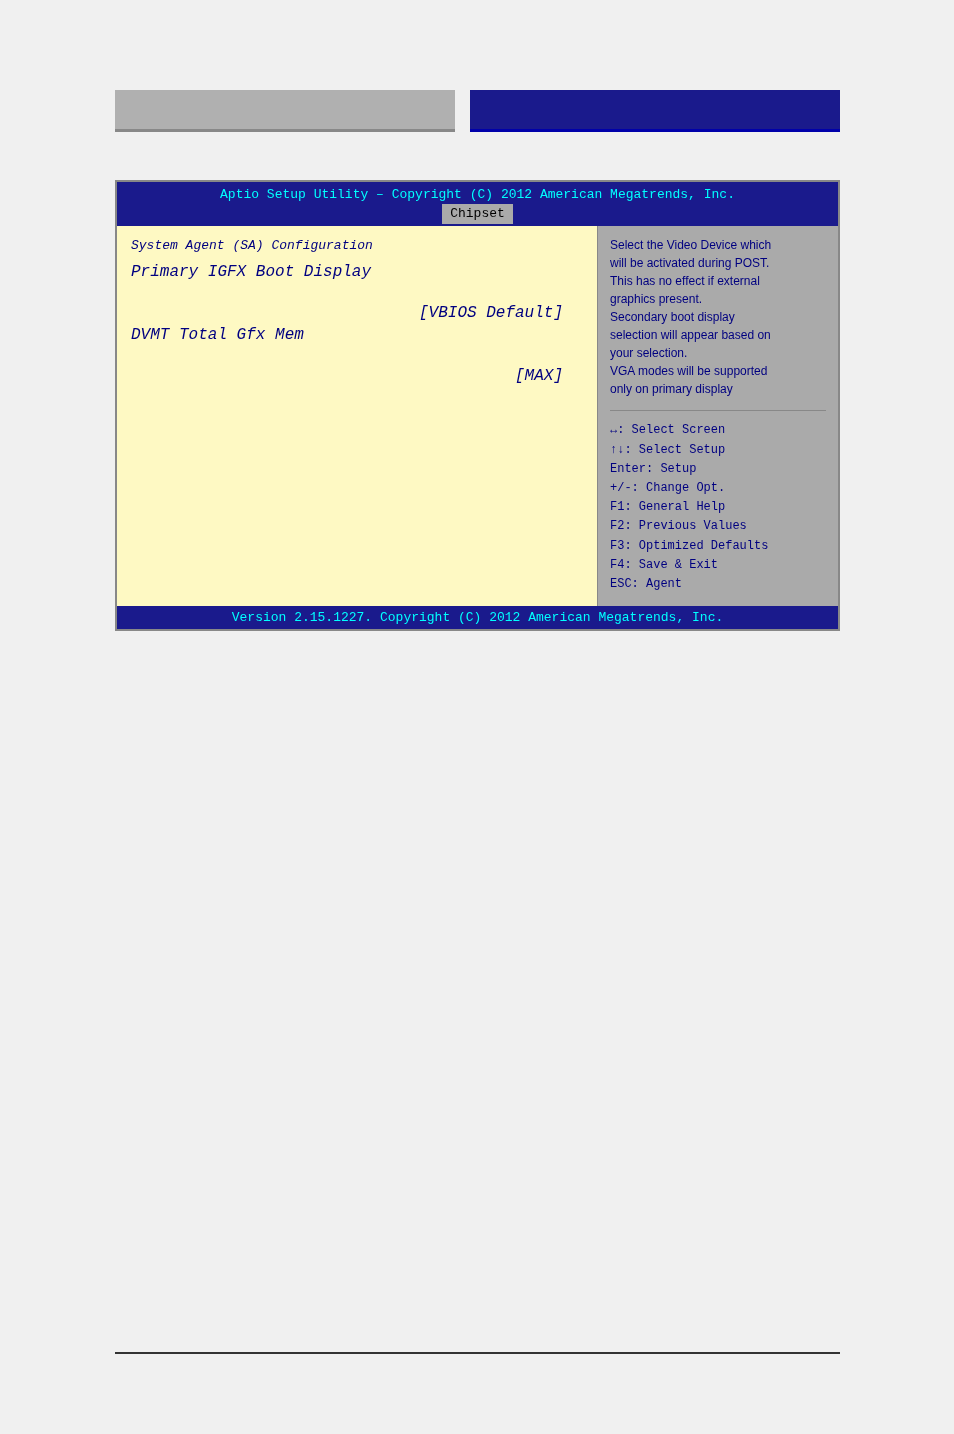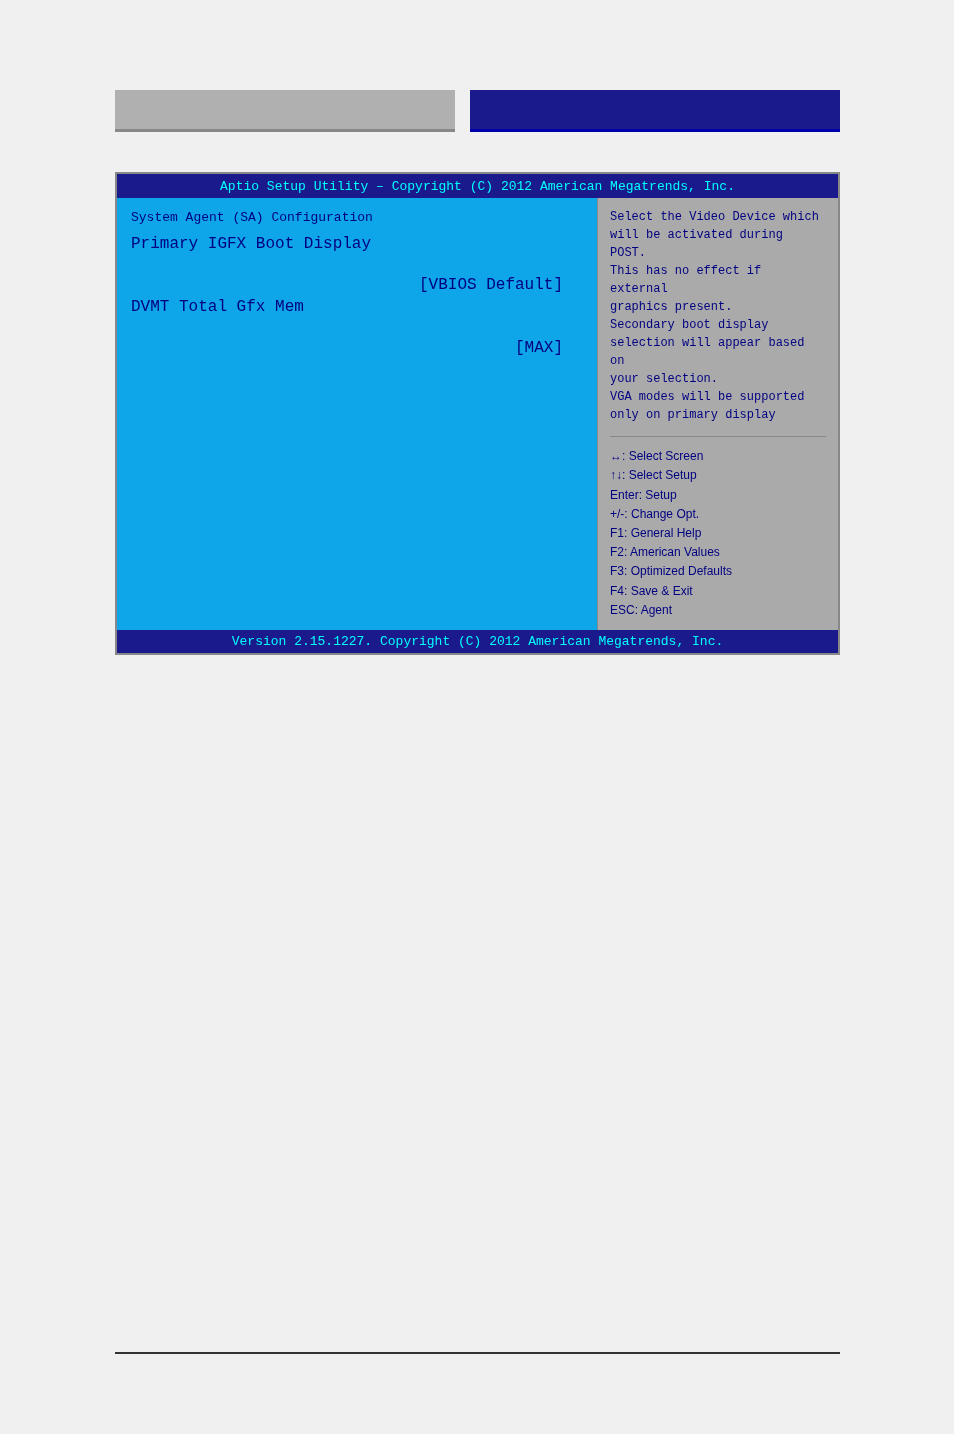--- a/index.html
+++ b/index.html
@@ -30,21 +30,21 @@
     .top-bar-right {
       width: 370px;
       height: 100%;
       background: #1a1a8c;
       margin-left: 15px;
       border-bottom: 3px solid #0000aa;
     }
 
     .bios-container {
       position: absolute;
-      top: 172px;
+      top: 180px;
       left: 115px;
       width: 725px;
       background: #aaaaaa;
       border: 2px solid #888;
     }
 
     .bios-header {
       background: #1a1a8c;
       color: #00ffff;
       text-align: center;
@@ -70,22 +70,23 @@
 
     .bios-body {
       display: flex;
       background: #aaaaaa;
       min-height: 380px;
     }
 
     .bios-left {
       flex: 1;
       padding: 12px 14px;
-      background: #0ea5e9;
+      background: #fef9c3;
       border-right: 1px solid #888;
+      font-style: italic;
     }
 
     .bios-right {
       width: 240px;
       padding: 10px 12px;
       background: #aaaaaa;
       font-family: 'Courier New', monospace;
       font-size: 12px;
       color: #000080;
     }
@@ -110,35 +111,35 @@
     .config-item .item-label {
       color: #000080;
     }
 
     .config-item .item-value {
       color: #000080;
       margin-top: 41px;
     }
 
     .help-text {
-      font-family: Liberation Mono, monospace;
+      font-family: Liberation Sans, sans-serif;
       font-size: 12px;
       color: #000080;
       line-height: 1.5;
       margin-bottom: 12px;
     }
 
     .help-divider {
       border: none;
       border-top: 1px solid #888;
       margin: 10px 0;
     }
 
     .key-help {
-      font-family: Liberation Sans, sans-serif;
+      font-family: Liberation Mono, monospace;
       font-size: 12px;
       color: #000080;
       line-height: 1.6;
     }
 
     .bios-footer {
       background: #1a1a8c;
       color: #00ffff;
       text-align: center;
       padding: 4px 0;
@@ -159,20 +160,23 @@
 
 <div class="top-bar-area">
   <div class="top-bar-left"></div>
   <div class="top-bar-right"></div>
 </div>
 
 <div class="bios-container">
 
   <div class="bios-header">
     <div>Aptio Setup Utility – Copyright (C) 2012 American Megatrends, Inc.</div>
+    <div class="tab-row">
+      <div class="bios-tab">Chipset</div>
+    </div>
   </div>
 
   <div class="bios-body">
 
     <div class="bios-left">
       <div class="section-title">System Agent (SA) Configuration</div>
 
       <div class="config-item">
         <span class="item-label">Primary IGFX Boot Display</span>
         <span class="item-value">[VBIOS Default]</span>
@@ -185,21 +189,21 @@
 
     <div class="bios-right">
       <div class="help-text">Select the Video Device which<br>will be activated during POST.<br>This has no effect if external<br>graphics present.<br>Secondary boot display<br>selection will appear based on<br>your selection.<br>VGA modes will be supported<br>only on primary display</div>
       <hr class="help-divider">
       <div class="key-help">
         <div>↔: Select Screen</div>
         <div>↑↓: Select Setup</div>
         <div>Enter: Setup</div>
         <div>+/-: Change Opt.</div>
         <div>F1: General Help</div>
-        <div>F2: American Values</div>
+        <div>F2: Previous Values</div>
         <div>F3: Optimized Defaults</div>
         <div>F4: Save &amp; Exit</div>
         <div>ESC: Agent</div>
       </div>
     </div>
 
   </div>
 
   <div class="bios-footer">
     <span>Version 2.15.1227. Copyright (C) 2012 American Megatrends, Inc.</span>

